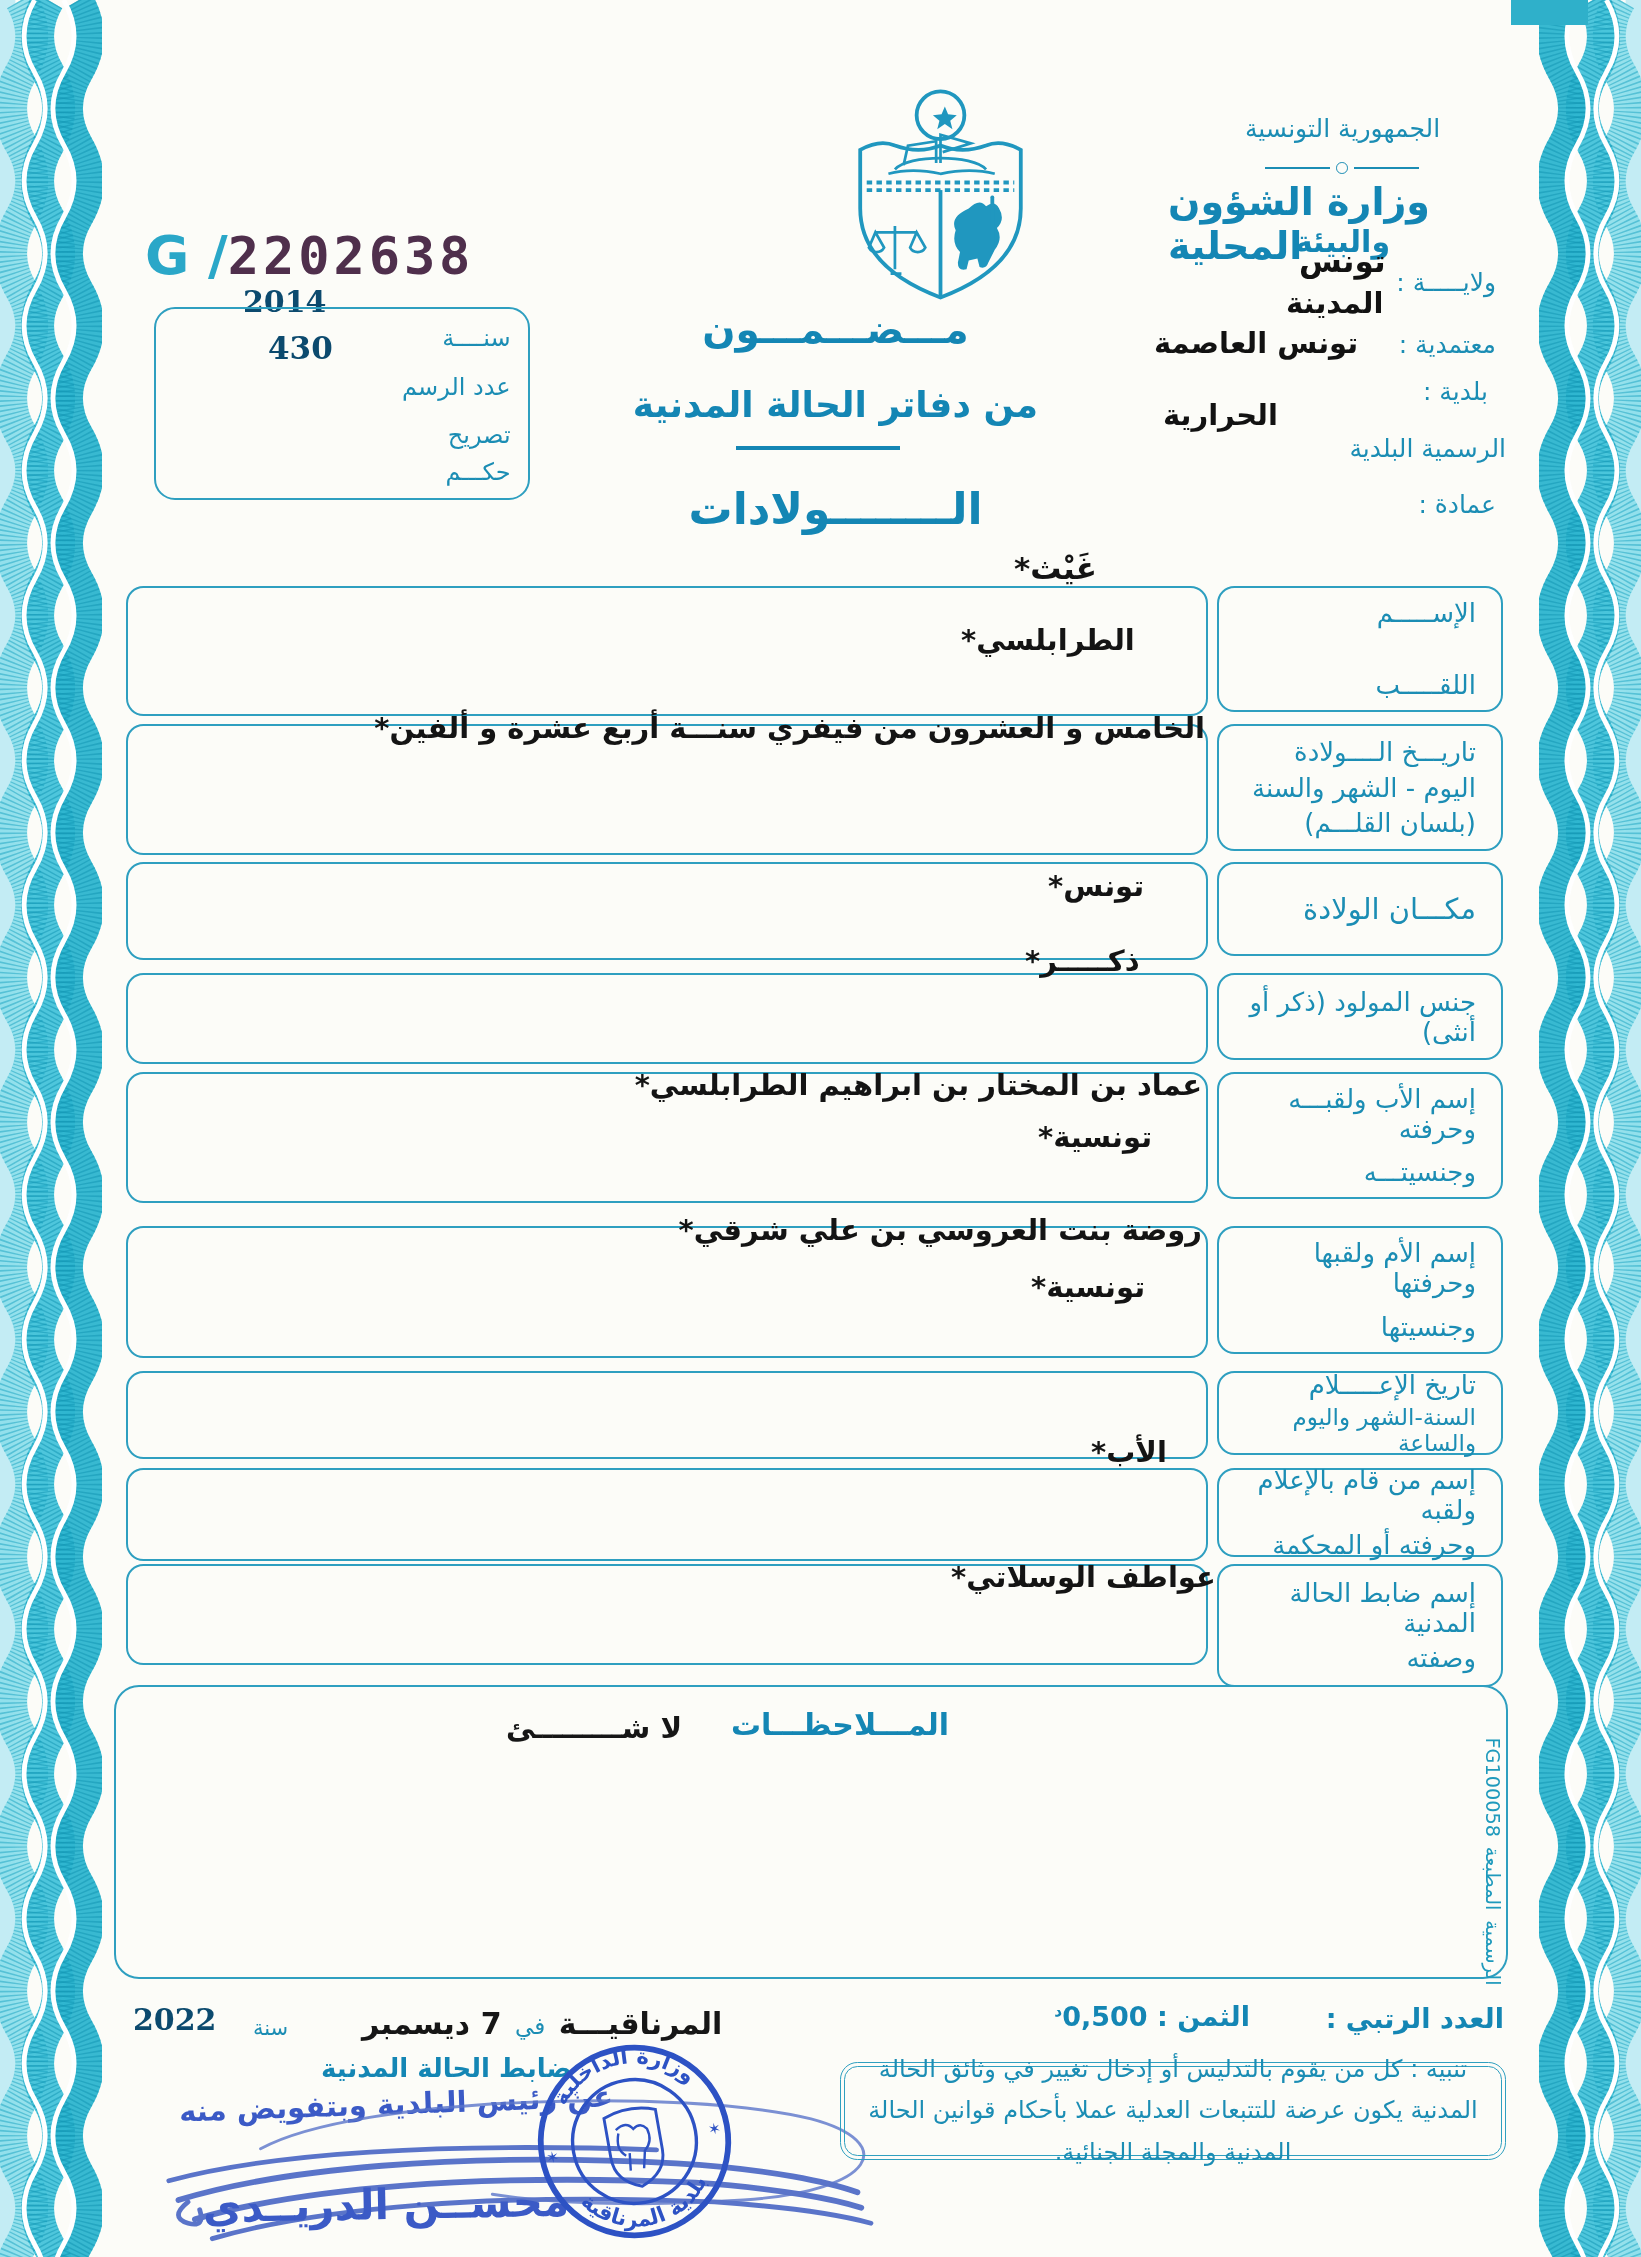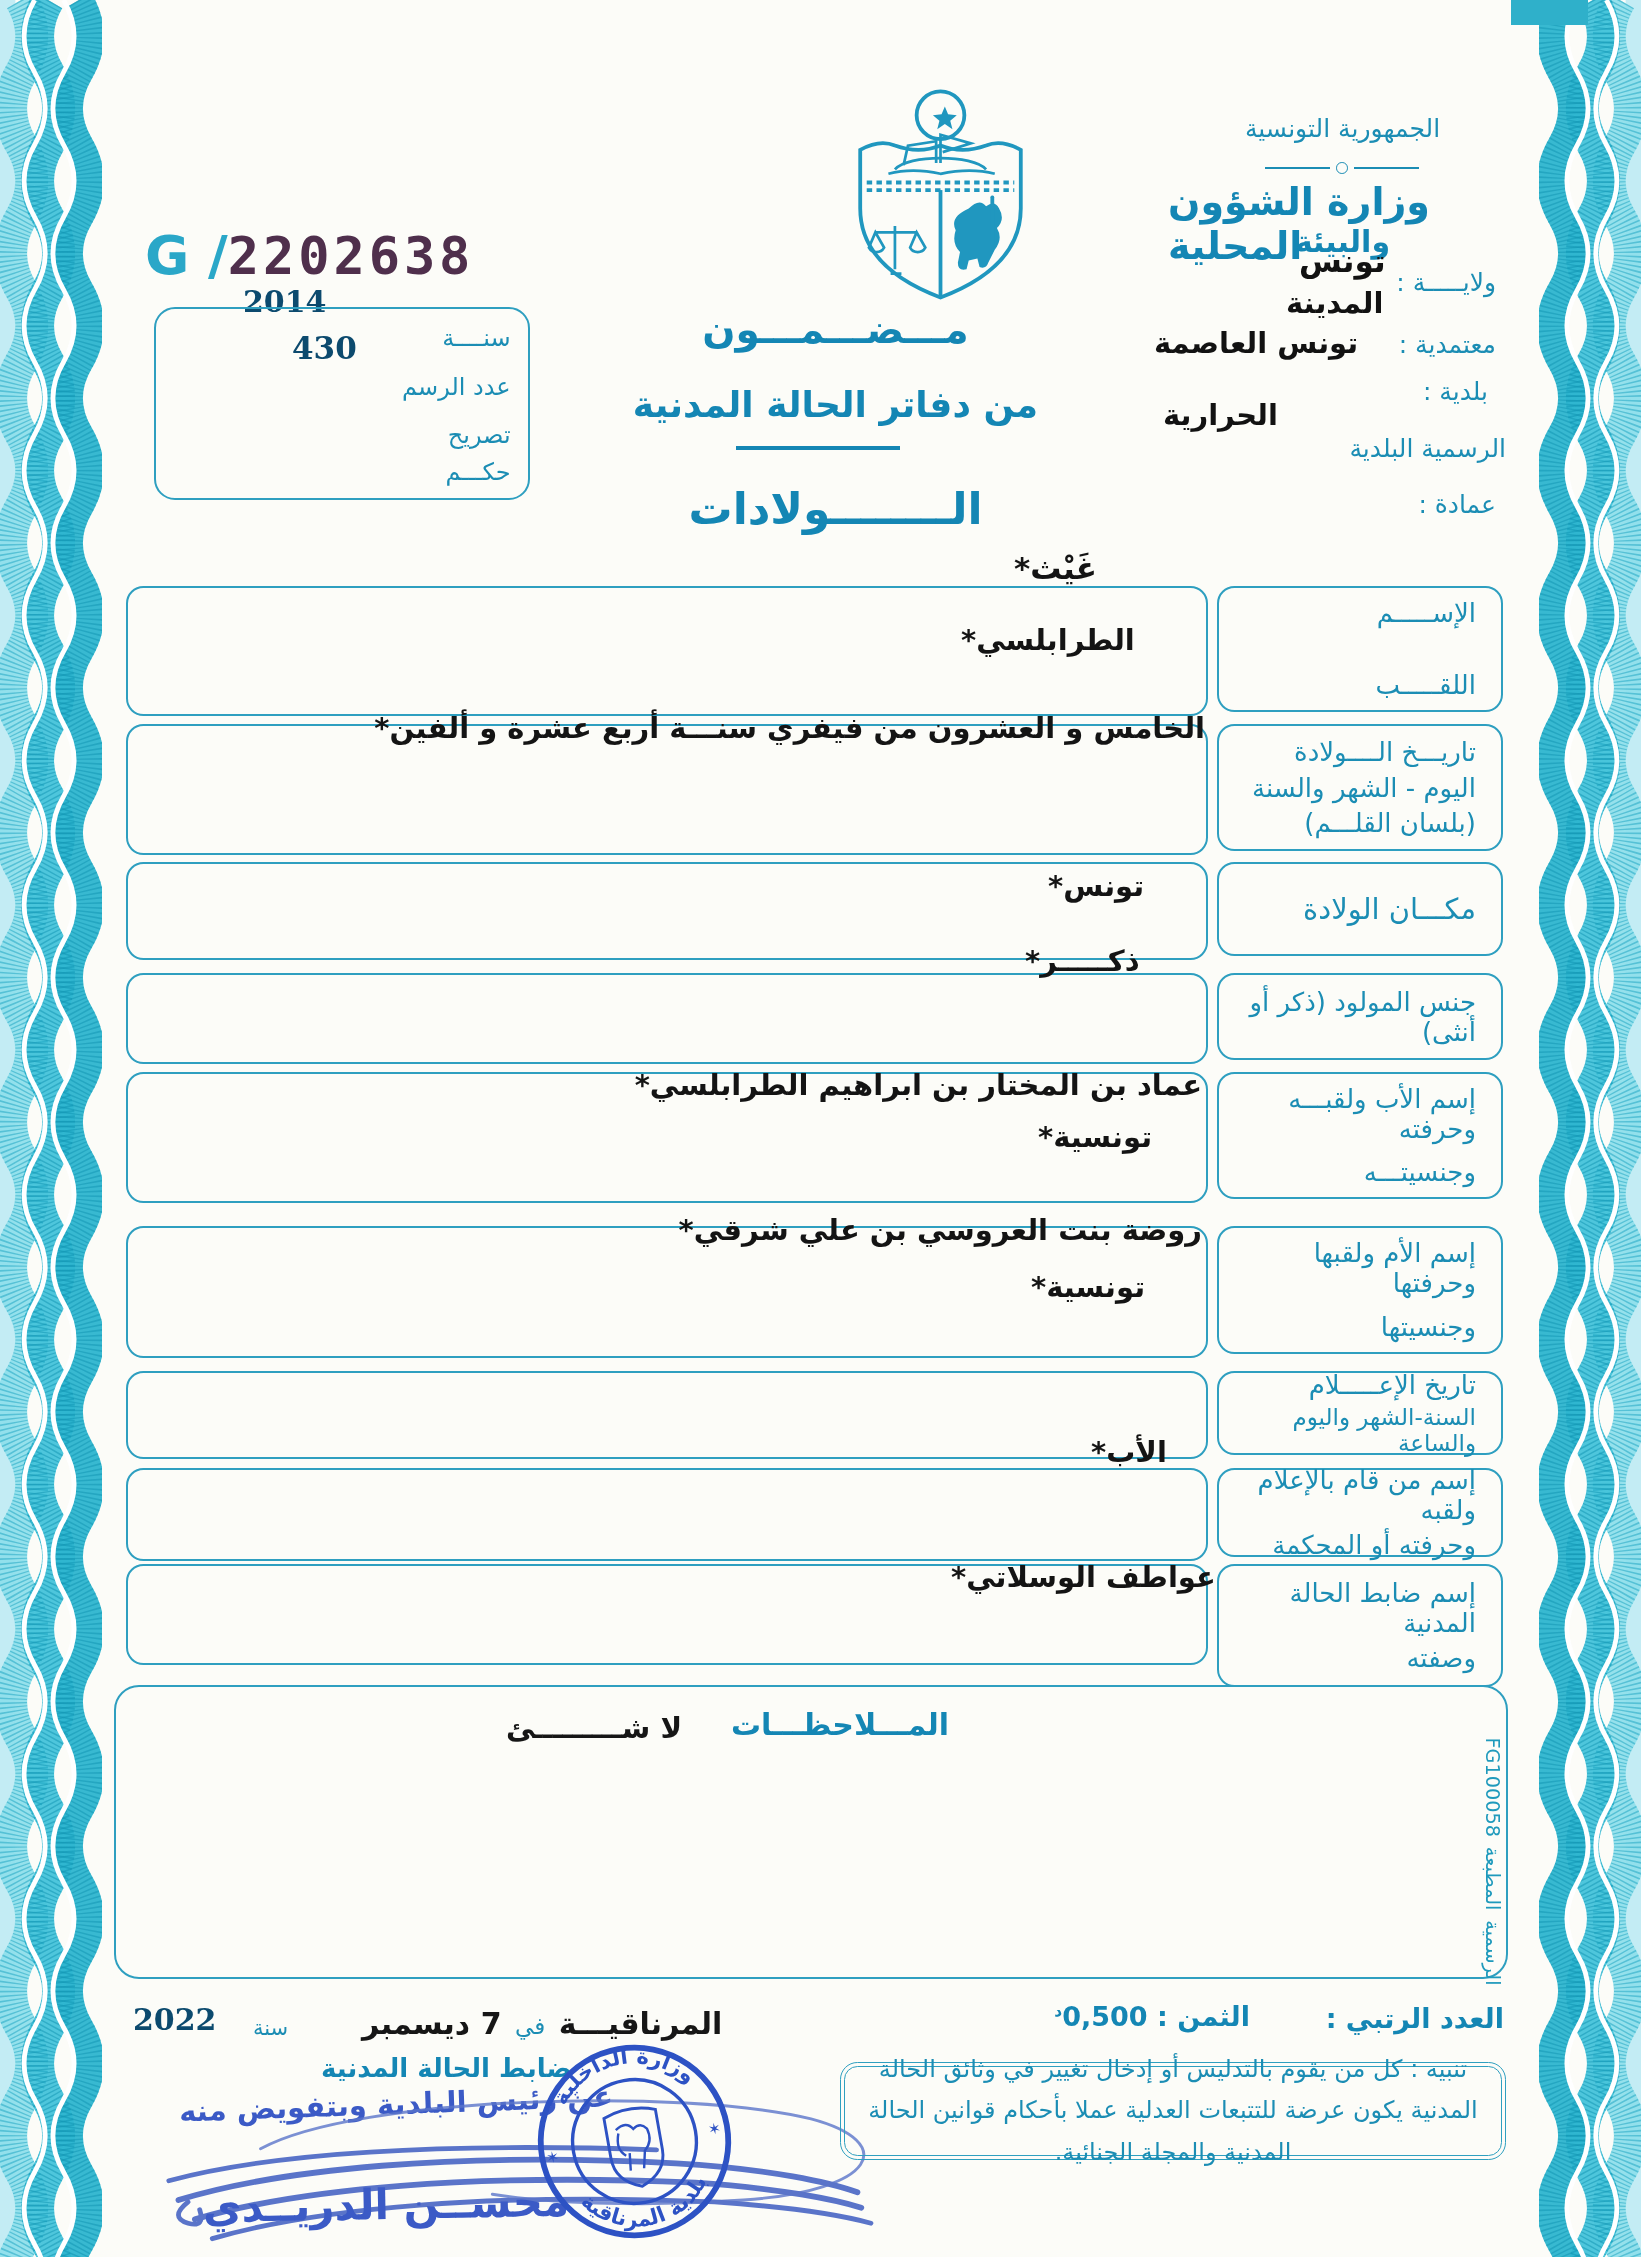--- a/index.html
+++ b/index.html
@@ -72,21 +72,21 @@
   <div class="abs" style="left:145px;top:224px;white-space:nowrap;">
     <span style="color:#2aa7c8;font-size:54px;font-weight:bold;font-family:'DejaVu Sans',sans-serif;">G /</span><span style="color:#4f2f4c;font-size:52px;font-weight:bold;font-family:'DejaVu Sans Mono',monospace;letter-spacing:3.9px;">2202638</span>
   </div>
 
   <div class="abs serifnum" style="left:243px;top:284px;font-size:30px;">2014</div>
   <div id="corner-box">
     <div class="cl" style="top:15.4px;">سنــــة</div>
     <div class="cl" style="top:64px;">عدد الرسم</div>
     <div class="cl" style="top:112px;">تصريح</div>
     <div class="cl" style="top:149px;">حكـــم</div>
-    <div class="abs serifnum" style="left:136px;top:21px;font-size:31px;">430</div>
+    <div class="abs serifnum" style="left:112px;top:21px;font-size:31px;">430</div>
   </div>
 
   <svg class="abs" style="left:832px;top:87px;" width="217" height="217" viewBox="0 0 200 200">
     <g stroke="#2097bf" fill="none" stroke-width="3.5">
       <circle cx="100" cy="26" r="22"></circle>
       <path d="M100,10 a16,16 0 1 0 0,32 a12,12 0 1 1 0,-32" fill="#2097bf" stroke="none"></path>
       <path d="M104,18 l3,7 8,1 -6,5 2,8 -7,-5 -7,5 2,-8 -6,-5 8,-1 z" fill="#2097bf" stroke="none"></path>
       <path d="M26,58 Q44,48 58,54 Q80,62 100,54 Q120,62 142,54 Q156,48 174,58 L174,112 Q174,166 100,194 Q26,166 26,112 Z"></path>
       <path d="M32,88 L168,88" stroke-dasharray="5 4"></path>
       <path d="M32,95 L168,95" stroke-dasharray="5 4"></path>

